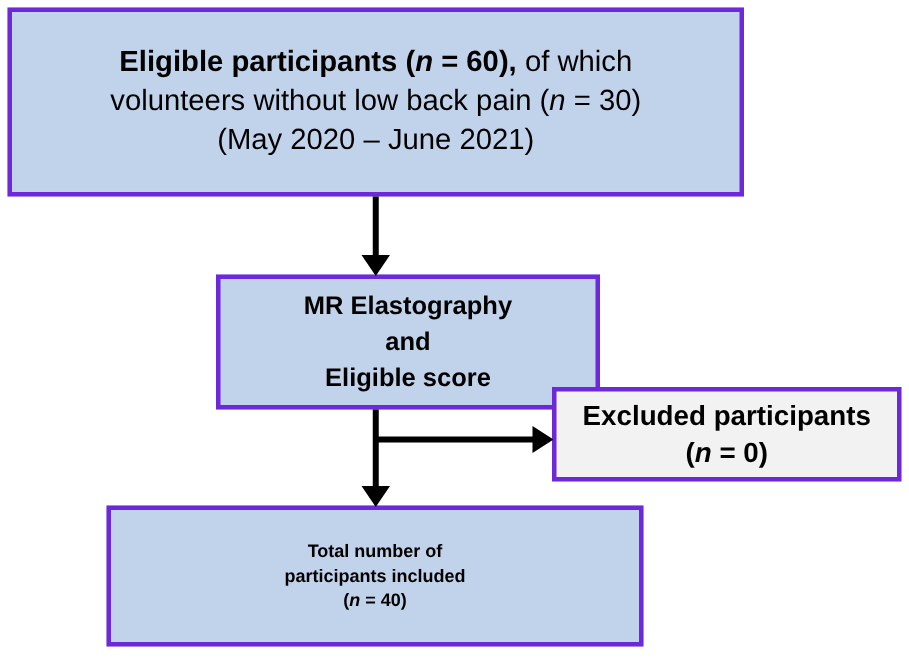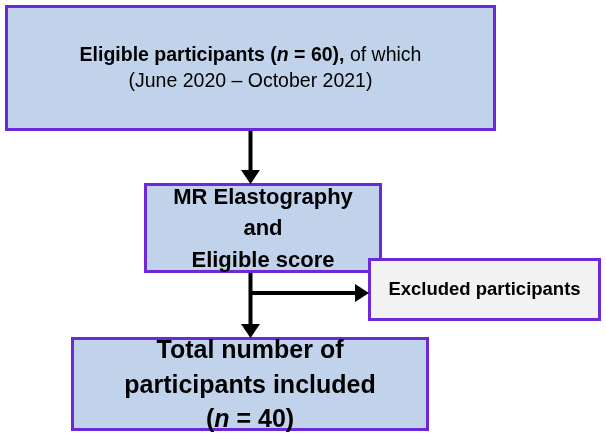--- a/index.html
+++ b/index.html
@@ -54,23 +54,23 @@
     line-height: 1.33;
   }
   #node-eligible .line { font-weight: normal; }
   #node-eligible .line b { font-weight: bold; }
   #node-eligible i { font-style: italic; }
 
   
   #node-method {
     left: 144px;
     top: 183px;
-    width: 238px;
+    width: 256px;
     height: 90px;
-    font-size: 22px;
+    font-size: 17px;
     font-weight: bold;
     line-height: 1.42;
   }
 
   
   #node-excluded {
     left: 368px;
     top: 258px;
     width: 233px;
     height: 63px;
@@ -79,21 +79,21 @@
     line-height: 1.33;
   }
   #node-excluded i { font-style: italic; }
 
   
   #node-total {
     left: 71px;
     top: 337px;
     width: 358px;
     height: 94px;
-    font-size: 25px;
+    font-size: 12px;
     font-weight: bold;
     line-height: 1.38;
   }
   #node-total i { font-style: italic; }
 
   
   #connectors {
     position: absolute;
     left: 0;
     top: 0;
@@ -102,31 +102,33 @@
     pointer-events: none;
   }
 </style>
 </head>
 <body>
 
 <div id="flowchart">
 
   <div class="node fill-blue" id="node-eligible">
     <span class="line"><b><span>Eligible participants (</span><i>n</i><span> = 60),</span></b><span> of which</span></span>
-    <span class="line">(June 2020 – October 2021)</span>
+    <span class="line"><span>volunteers without low back pain (</span><i>n</i><span> = 30)</span></span>
+    <span class="line">(May 2020 – June 2021)</span>
   </div>
 
   <div class="node fill-blue" id="node-method">
     <span class="line">MR Elastography</span>
     <span class="line">and</span>
     <span class="line">Eligible score</span>
   </div>
 
   <div class="node fill-gray" id="node-excluded">
     <span class="line">Excluded participants</span>
+    <span class="line"><span>(</span><i>n</i><span> = 0)</span></span>
   </div>
 
   <div class="node fill-blue" id="node-total">
     <span class="line">Total number of</span>
     <span class="line">participants included</span>
     <span class="line"><span>(</span><i>n</i><span> = 40)</span></span>
   </div>
 
   <svg id="connectors" viewBox="0 0 606 439">
 

